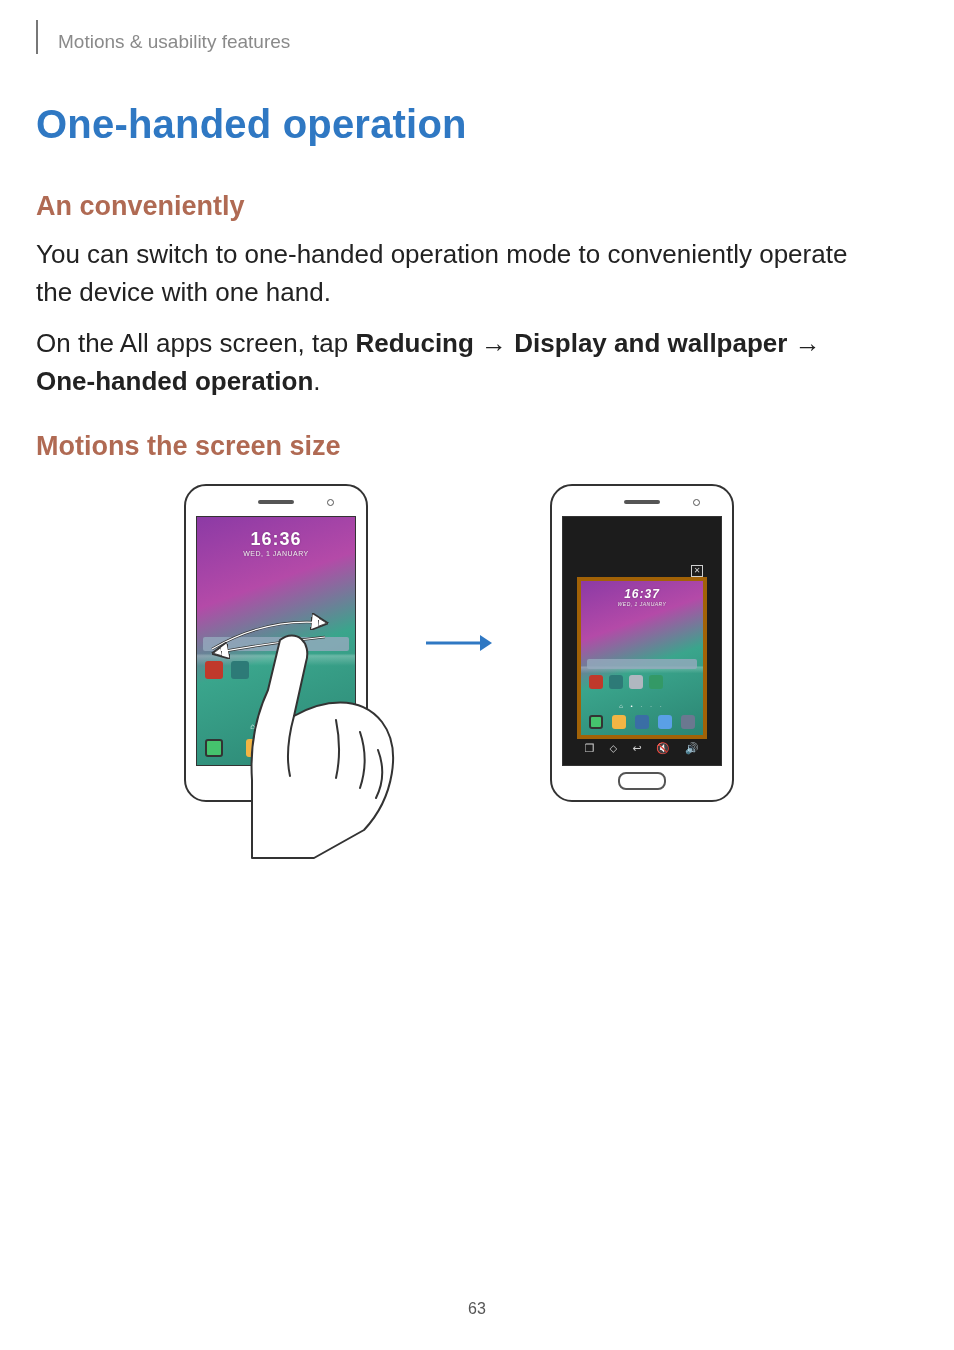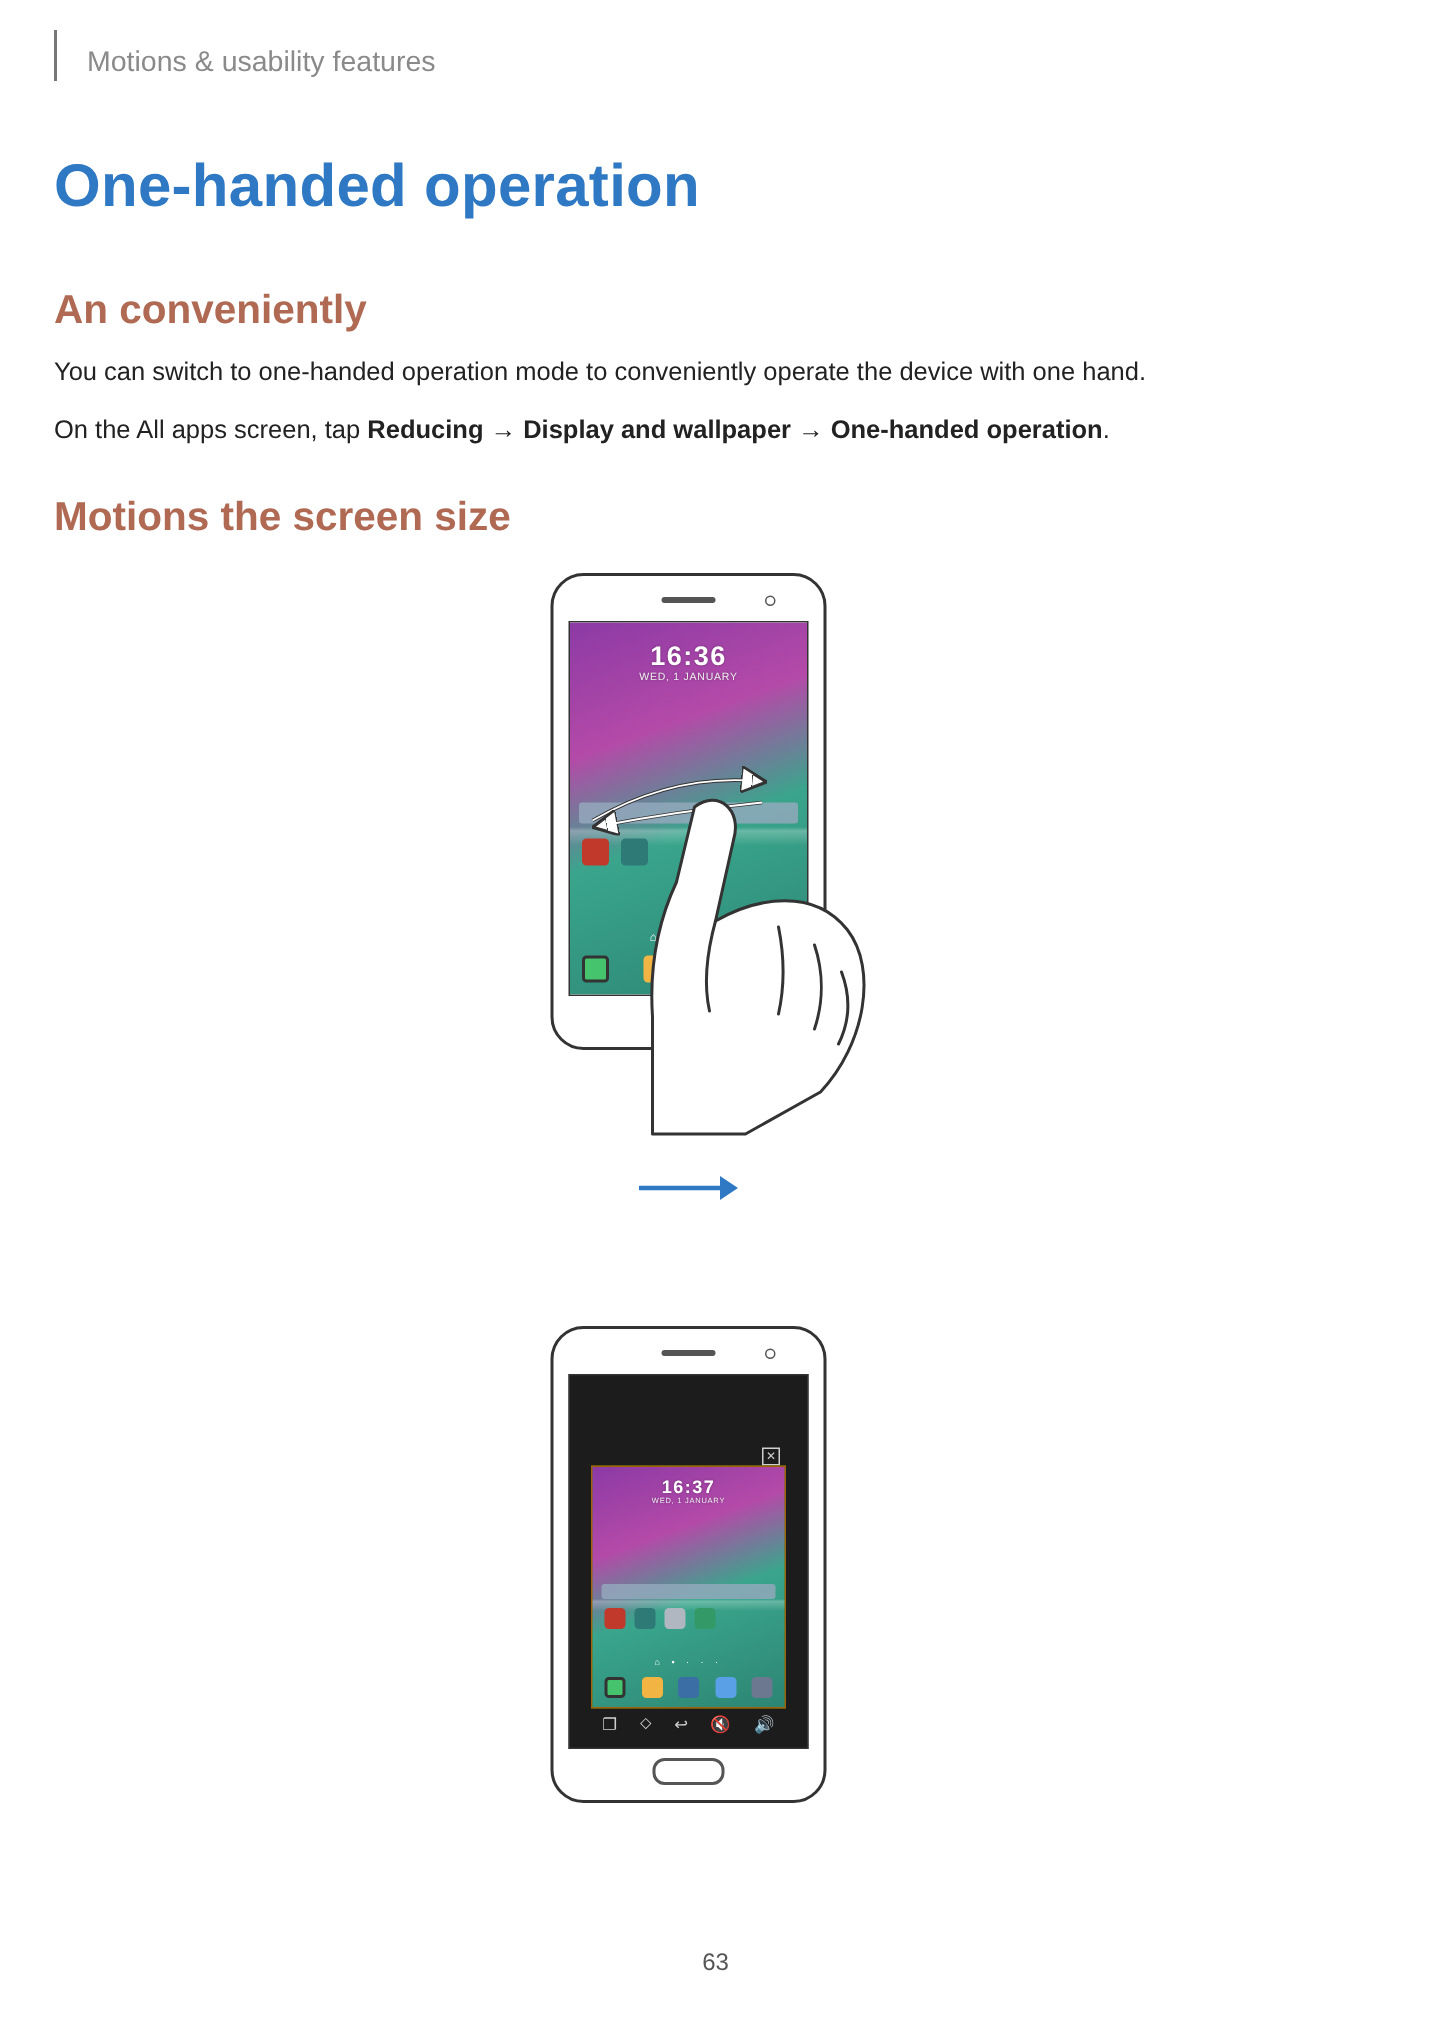--- a/index.html
+++ b/index.html
@@ -40,36 +40,35 @@
     margin: 0 0 44px 0;
     letter-spacing: 0.2px;
   }
   h2.section {
     color: #b06a53;
     font-size: 27px;
     font-weight: 700;
     margin: 0 0 14px 0;
   }
   p.body {
-    font-size: 17px;
+    font-size: 26px;
     line-height: 1.45;
     margin: 0 0 14px 0;
     color: #222;
   }
   p.body b { font-weight: 700; }
   .arrow-inline {
     font-weight: 400;
   }
   .figure-row {
     display: flex;
     align-items: center;
     justify-content: center;
-    gap: 80px;
+    gap: 56px;
     margin-top: 22px;
-    flex-direction: column;
   }
   .transition-arrow svg { display: block; }
 
   
   .phone {
     width: 184px;
     height: 318px;
     border: 2px solid #333;
     border-radius: 22px;
     background: #fff;
@@ -135,21 +134,21 @@
   }
   
   .hand{
     position:absolute; right:-46px; bottom:-58px;
   }
 
   
   .screen.dark{ background:#1c1c1c; }
   .mini{
     position:absolute; left:14px; right:14px; top:60px; bottom:26px;
-    background:#4d7c0f; border:1px solid #a16207;
+    background:#8b5cf6; border:4px solid #a16207;font-style:italic;
   }
   .mini .wallpaper{inset:0;}
   .mini .clock{top:6px;font-size:12px;}
   .mini .clock .date{font-size:5px;}
   .mini .searchbar{top:78px;height:10px;}
   .mini .row-icons.mid{top:94px;gap:6px;}
   .mini .row-icons.mid .ic{width:14px;height:14px;}
   .mini .row-icons.bot{bottom:6px;}
   .mini .row-icons.bot .ic{width:14px;height:14px;}
   .mini .dots{bottom:26px;font-size:6px;}

